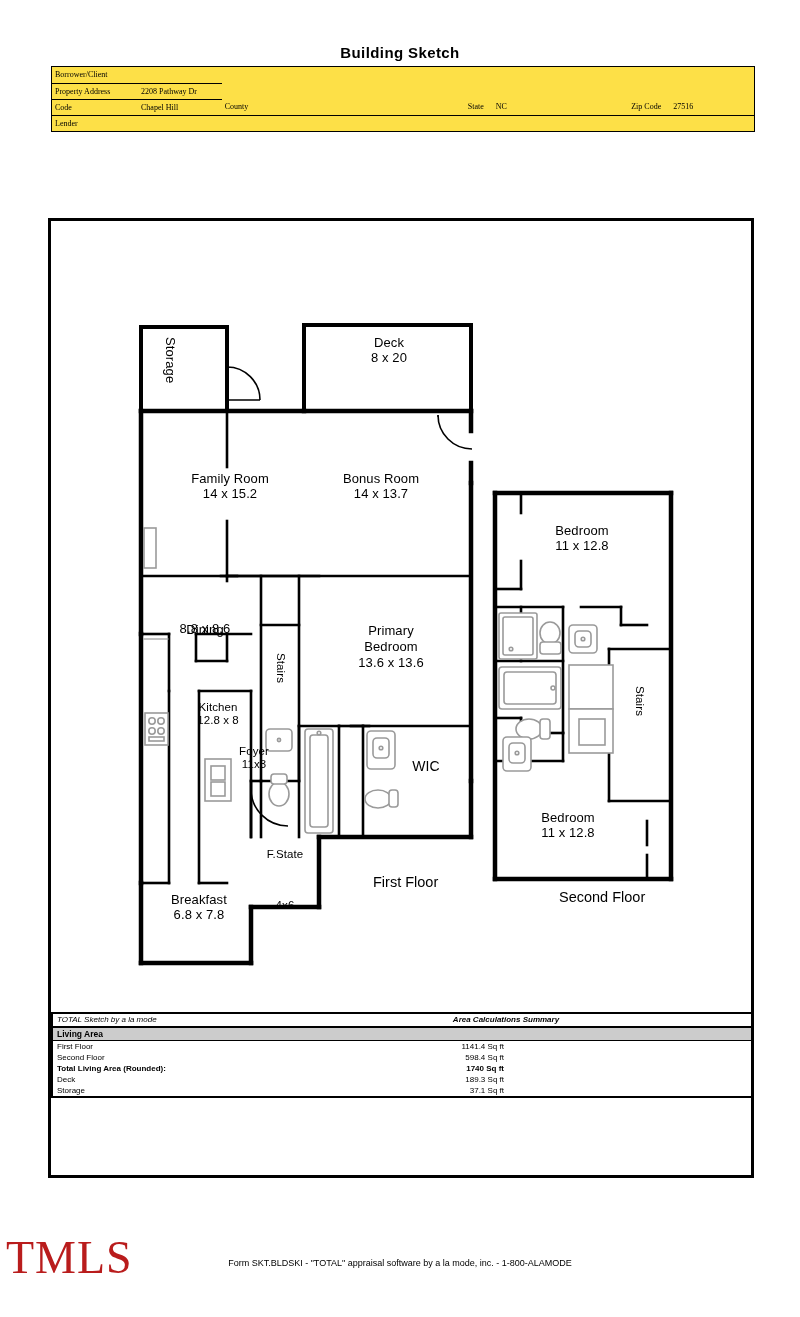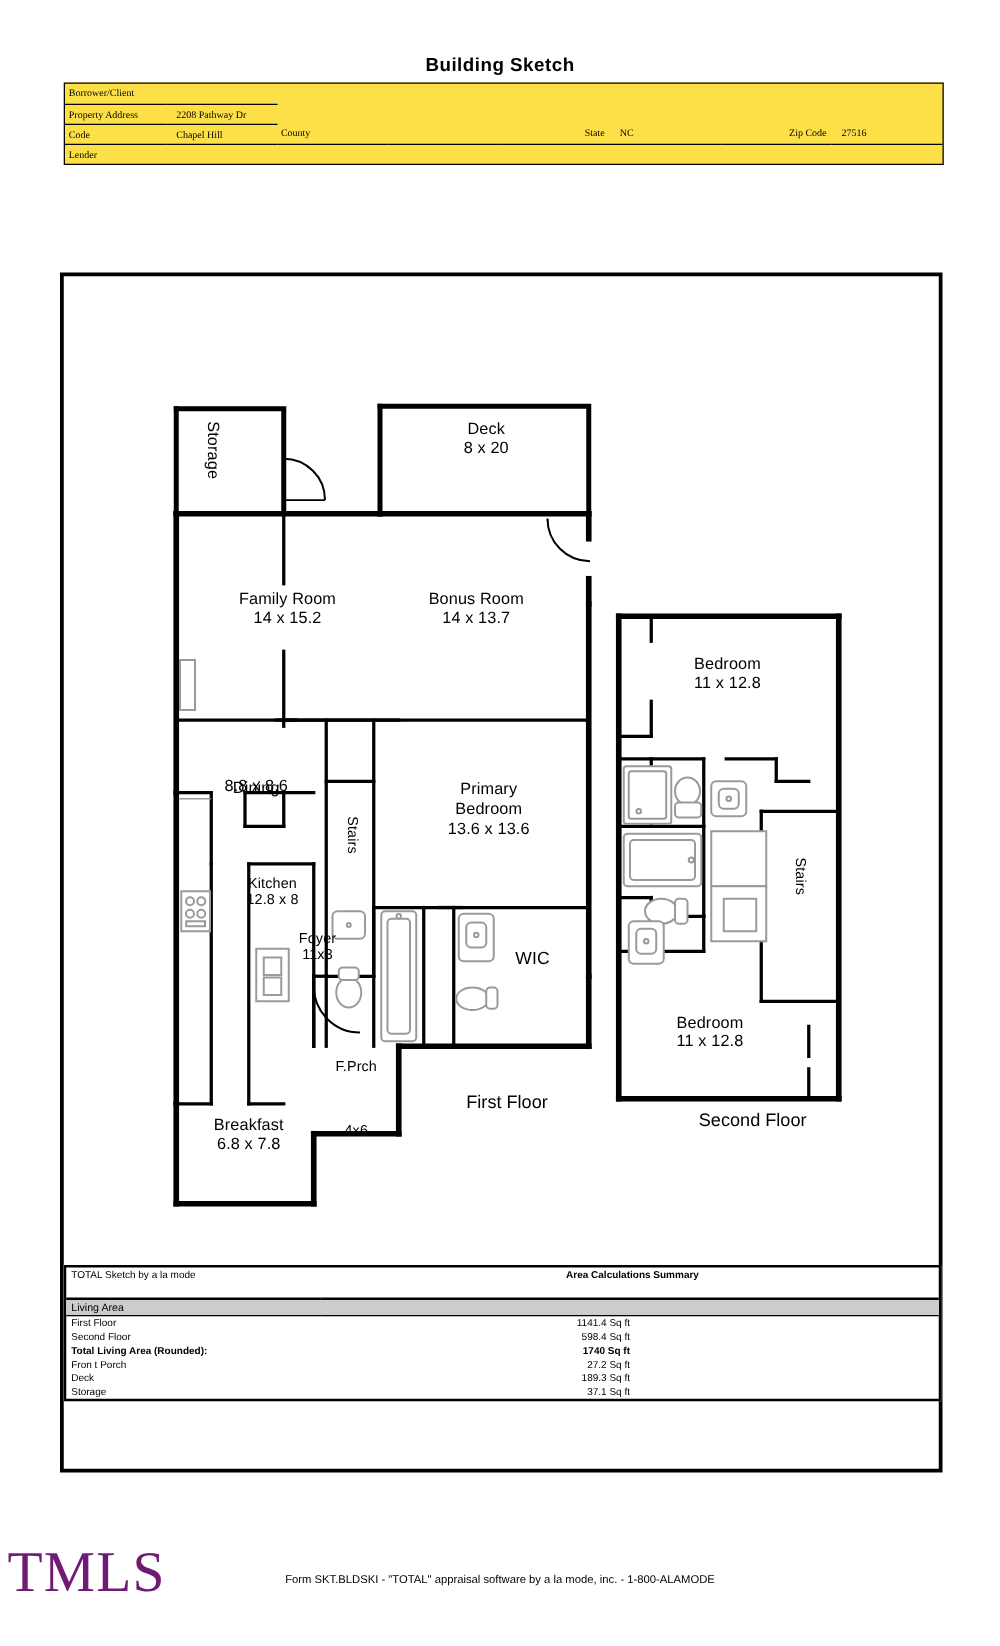--- a/index.html
+++ b/index.html
@@ -113,26 +113,26 @@
     width: 100%;
     border-collapse: collapse;
     table-layout: fixed;
   }
   .area-box td {
     font-size: 8px;
     padding: 1px 0 1px 4px;
     vertical-align: middle;
     white-space: nowrap;
   }
-  .ac-top td { border-bottom: 2px solid #000; padding-bottom: 14px; }
+  .ac-top td { border-bottom: 2px solid #000; padding-bottom: 2px; font-style: italic; }
   .ac-sketchby { font-size: 6.5px; }
   .ac-heading  { font-size: 8.5px; font-weight: bold; text-align: center; }
   .ac-section td {
     background: #cccccc;
-    font-weight: normal;
+    font-weight: bold;
     font-size: 8.5px;
     border-top: 1px solid #000;
     border-bottom: 1px solid #000;
   }
   .ac-total td { font-weight: bold; }
   .ac-num { padding-left: 0 !important; text-align: right; }
   .ac-pad { }
 
   
   .footer-form {
@@ -142,21 +142,21 @@
     width: 800px;
     text-align: center;
     font-size: 9px;
   }
   .tmls {
     position: absolute;
     left: 6px;
     top: 1231px;
     font-size: 46px;
     letter-spacing: 1px;
-    color: #701a75;
+    color: #b91c1c;
     font-family: "Liberation Serif", serif;
     font-weight: 300;
   }
 </style>
 </head>
 <body>
 
 <div class="sheet-title">Building Sketch</div>
 
 <div class="hdr-table">
@@ -415,21 +415,21 @@
   <div class="rm small" style="left:122px; top:480px; width:90px;">Kitchen</div>
   <div class="rm small" style="left:118px; top:493px; width:98px;">12.8 x 8</div>
 
   <div class="rm vert small" style="left:223px; top:432px;">Stairs</div>
 
   <div class="rm small" style="left:172px; top:524px; width:62px;">Foyer</div>
   <div class="rm small" style="left:172px; top:537px; width:62px;">11x3</div>
 
   <div class="rm big" style="left:340px; top:537px; width:70px;">WIC</div>
 
-  <div class="rm small" style="left:196px; top:627px; width:76px;">F.Prch</div>
+  <div class="rm small" style="left:196px; top:627px; width:76px;">F.State</div>
   <div class="rm small" style="left:196px; top:678px; width:76px;">4x6</div>
 
   <div class="rm" style="left:96px; top:671px; width:104px;">Breakfast</div>
   <div class="rm" style="left:96px; top:686px; width:104px;">6.8 x 7.8</div>
 
   <div class="floor-label" style="left:322px; top:653px;">First Floor</div>
 
   <div class="rm" style="left:466px; top:302px; width:130px;">Bedroom</div>
   <div class="rm" style="left:466px; top:317px; width:130px;">11 x 12.8</div>
 
@@ -463,25 +463,20 @@
       <td class="ac-num">598.4 Sq ft</td>
       <td class="ac-pad"></td>
     </tr>
     <tr class="ac-total">
       <td>Total Living Area (Rounded):</td>
       <td class="ac-num">1740 Sq ft</td>
       <td class="ac-pad"></td>
     </tr>
 
     <tr>
-      <td>Fron t Porch</td>
-      <td class="ac-num">27.2 Sq ft</td>
-      <td class="ac-pad"></td>
-    </tr>
-    <tr>
       <td>Deck</td>
       <td class="ac-num">189.3 Sq ft</td>
       <td class="ac-pad"></td>
     </tr>
     <tr>
       <td>Storage</td>
       <td class="ac-num">37.1 Sq ft</td>
       <td class="ac-pad"></td>
     </tr>
   </tbody>

